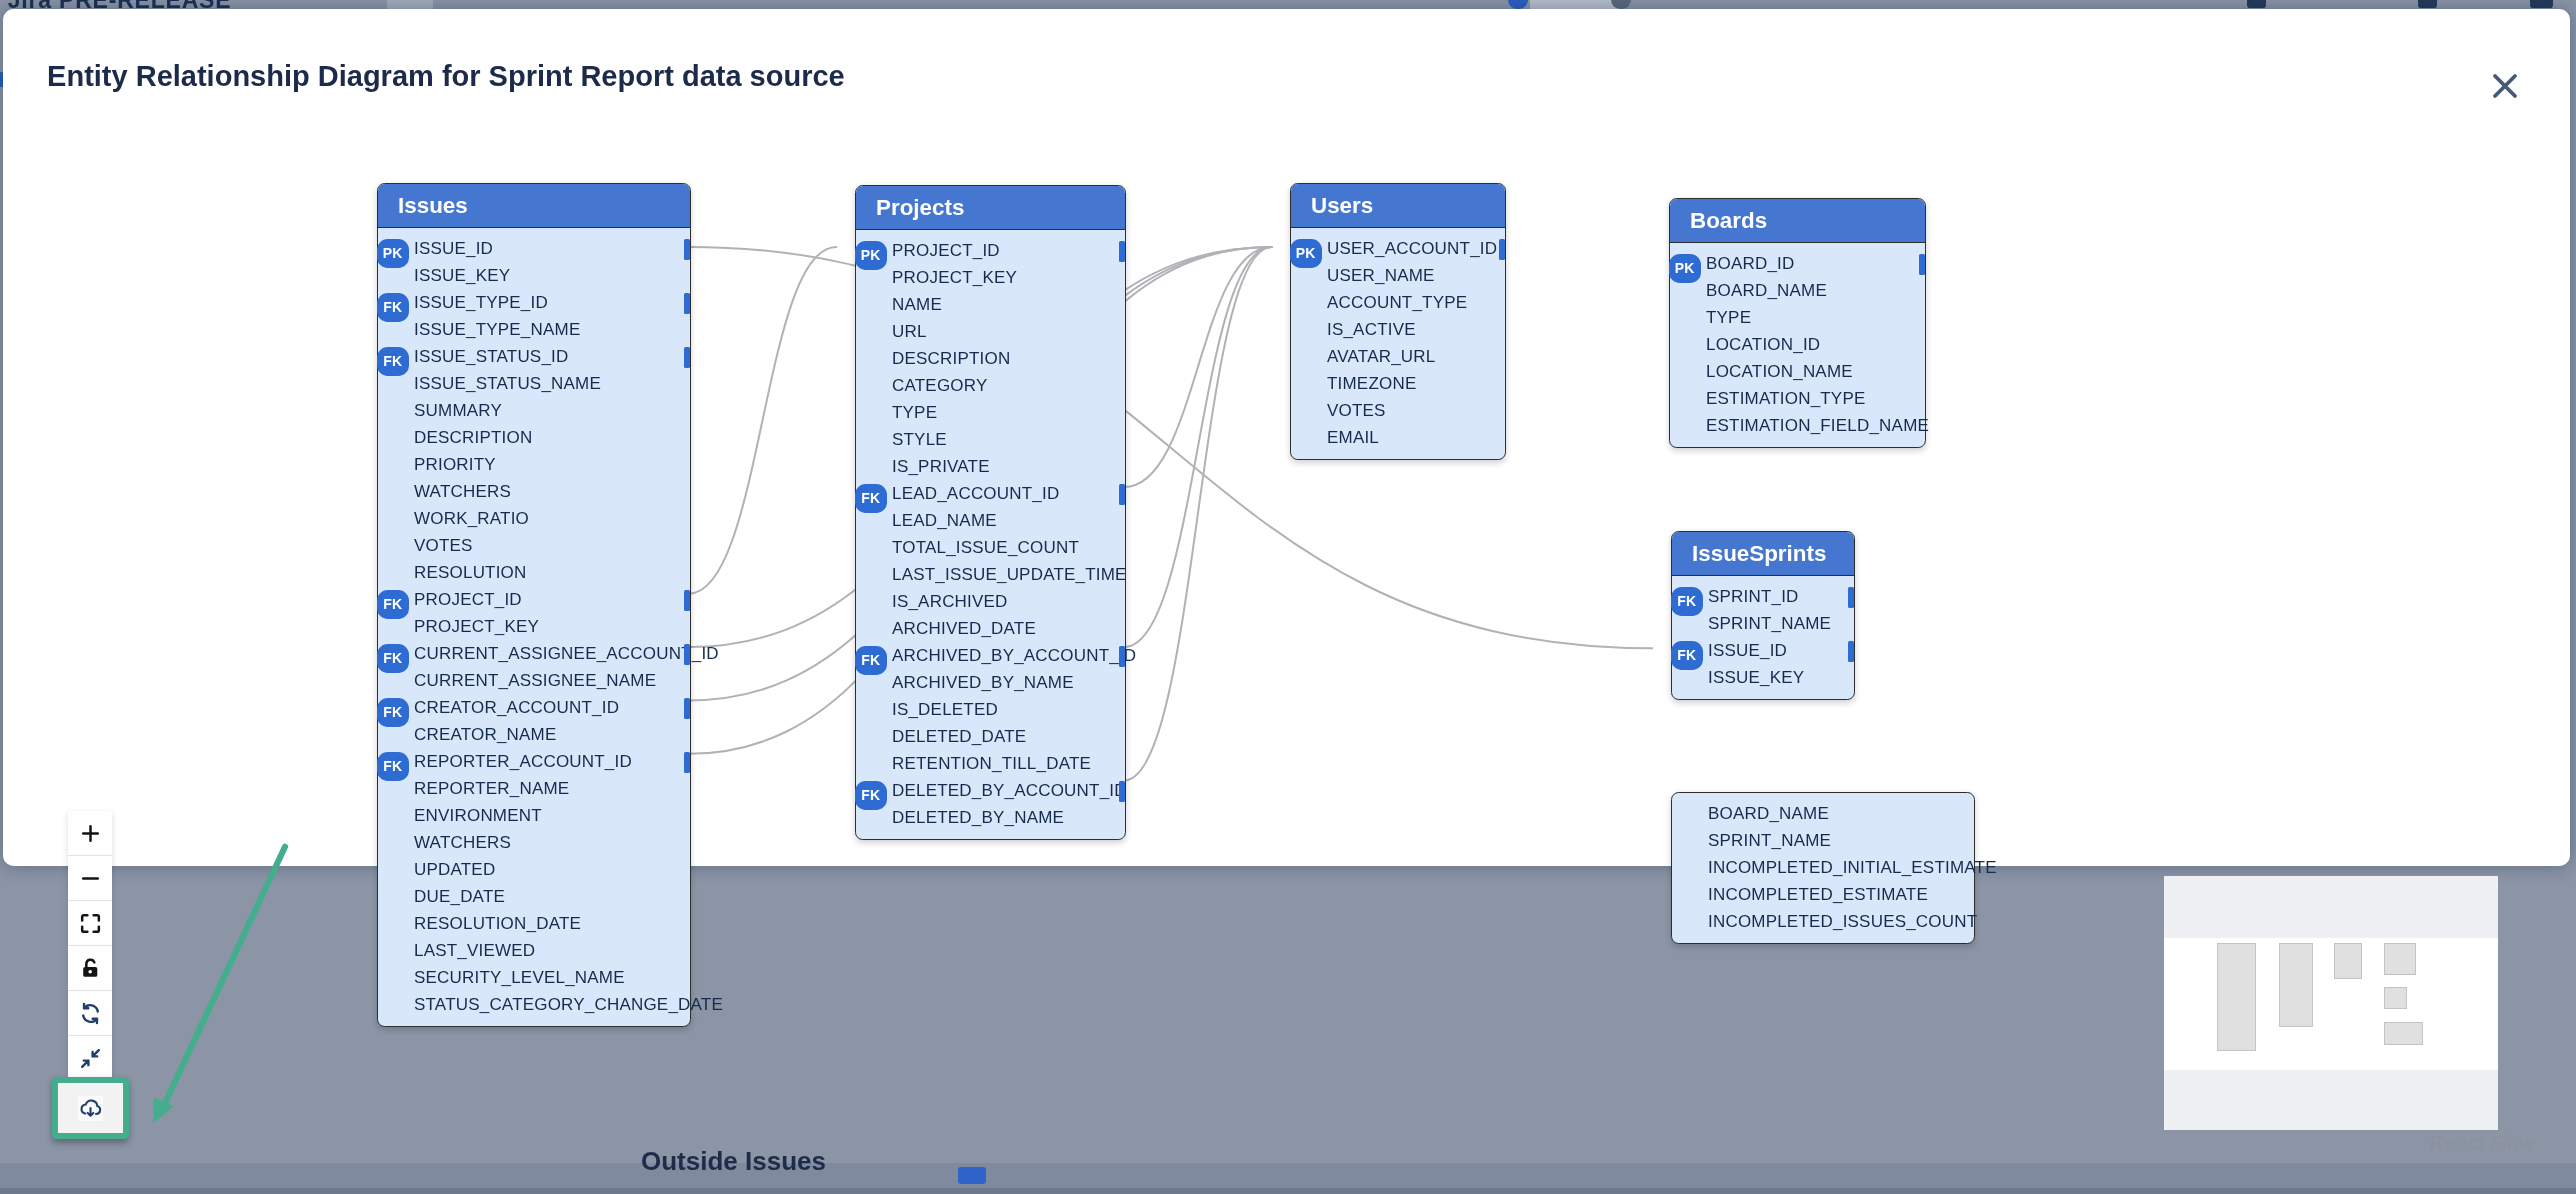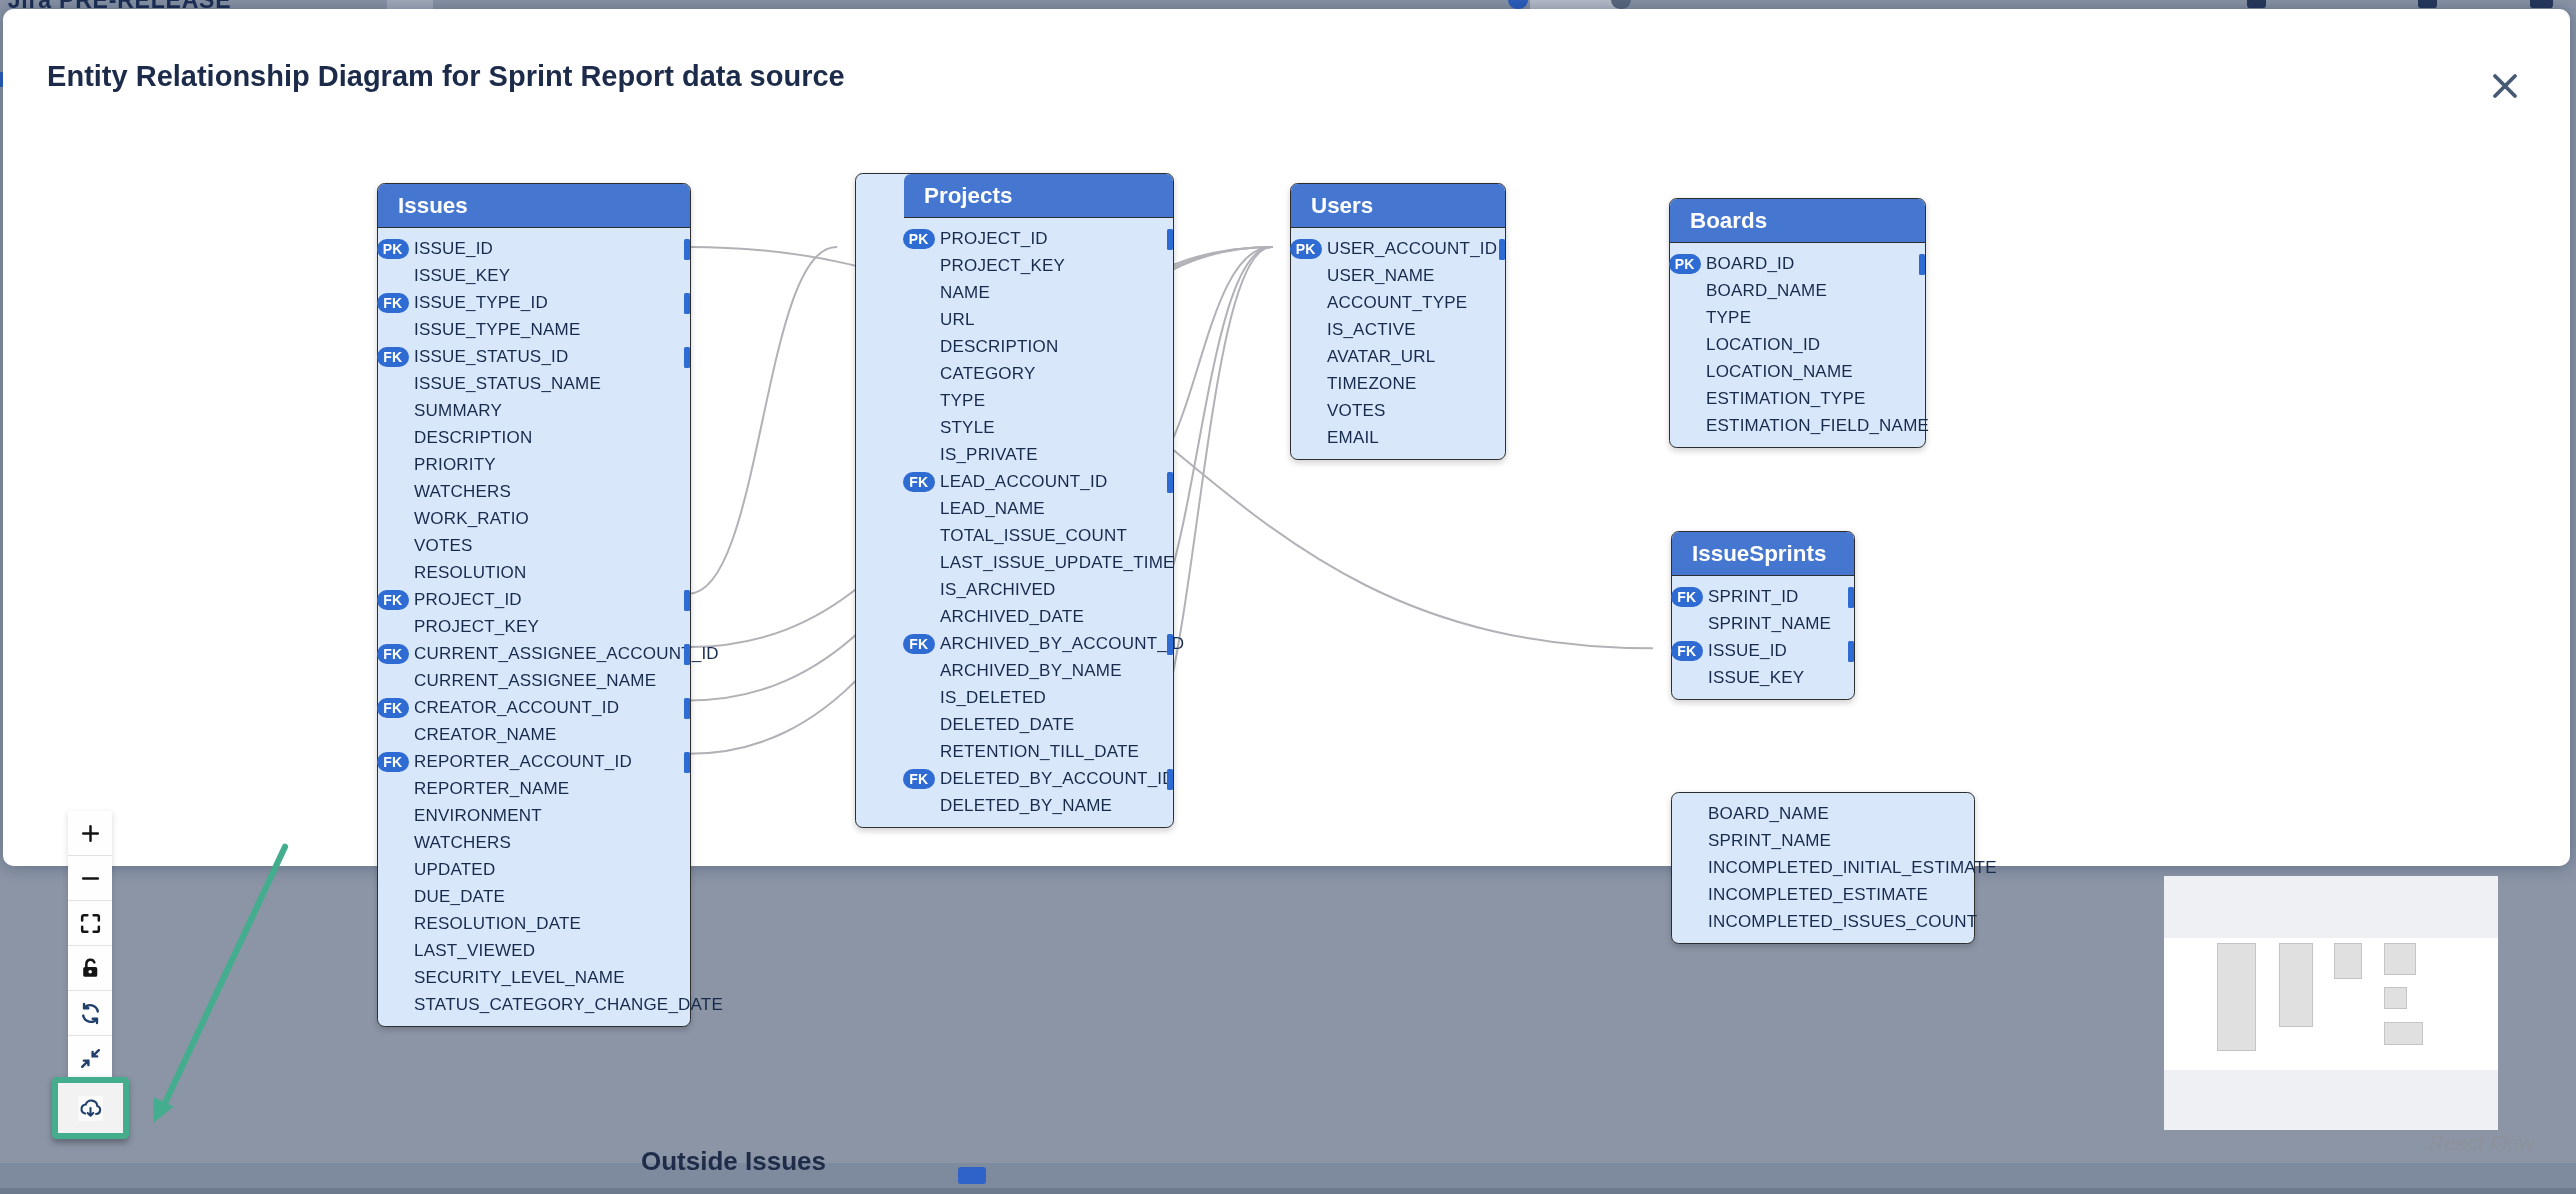--- a/index.html
+++ b/index.html
@@ -38,21 +38,21 @@
     height:43px;line-height:43px;background:#4577d0;color:#fff;
     font-size:22.4px;font-weight:700;padding-left:20px;
     border-radius:7px 7px 0 0;border-bottom:0.8px solid #2e2e2e;
   }
   .erd-body{padding:7.7px 0;border-radius:0 0 7px 7px;}
   .erd-row{
     position:relative;height:27px;display:flex;align-items:center;
     font-size:17px;color:#172b4d;padding-left:36px;letter-spacing:0.2px;white-space:nowrap;
   }
   .key-pill{
-    position:absolute;left:-1.5px;top:3.1px;height:20px;min-width:32.5px;
+    position:absolute;left:-1.5px;top:3.1px;height:29px;min-width:32.5px;
     display:flex;align-items:center;justify-content:center;
     background:#2e6bd3;color:#fff;font-size:14px;font-weight:700;
     border-radius:10.8px;padding:0 6.2px;box-sizing:border-box;
   }
   .handle-bar{
     position:absolute;right:0;top:3.1px;width:6.2px;height:21px;
     background:#2e6bd3;border-radius:1.5px;
   }
   
   #toolbar{position:absolute;left:68px;top:811px;width:44px;z-index:4;
@@ -223,21 +223,21 @@
           <span>LAST_VIEWED</span>
         </div>
         <div class="erd-row">
           <span>SECURITY_LEVEL_NAME</span>
         </div>
         <div class="erd-row">
           <span>STATUS_CATEGORY_CHANGE_DATE</span>
         </div>
       </div>
     </div>
-    <div class="erd-table" style="left: 855px; top: 173px; width: 269px; padding-left: 48px;">
+    <div class="erd-table" style="left: 855px; top: 185px; width: 269px;">
       <div class="erd-header">Projects</div>
       <div class="erd-body">
         <div class="erd-row">
           <span class="key-pill">PK</span>
           <span>PROJECT_ID</span>
           <span class="handle-bar"></span>
         </div>
         <div class="erd-row">
           <span>PROJECT_KEY</span>
         </div>

